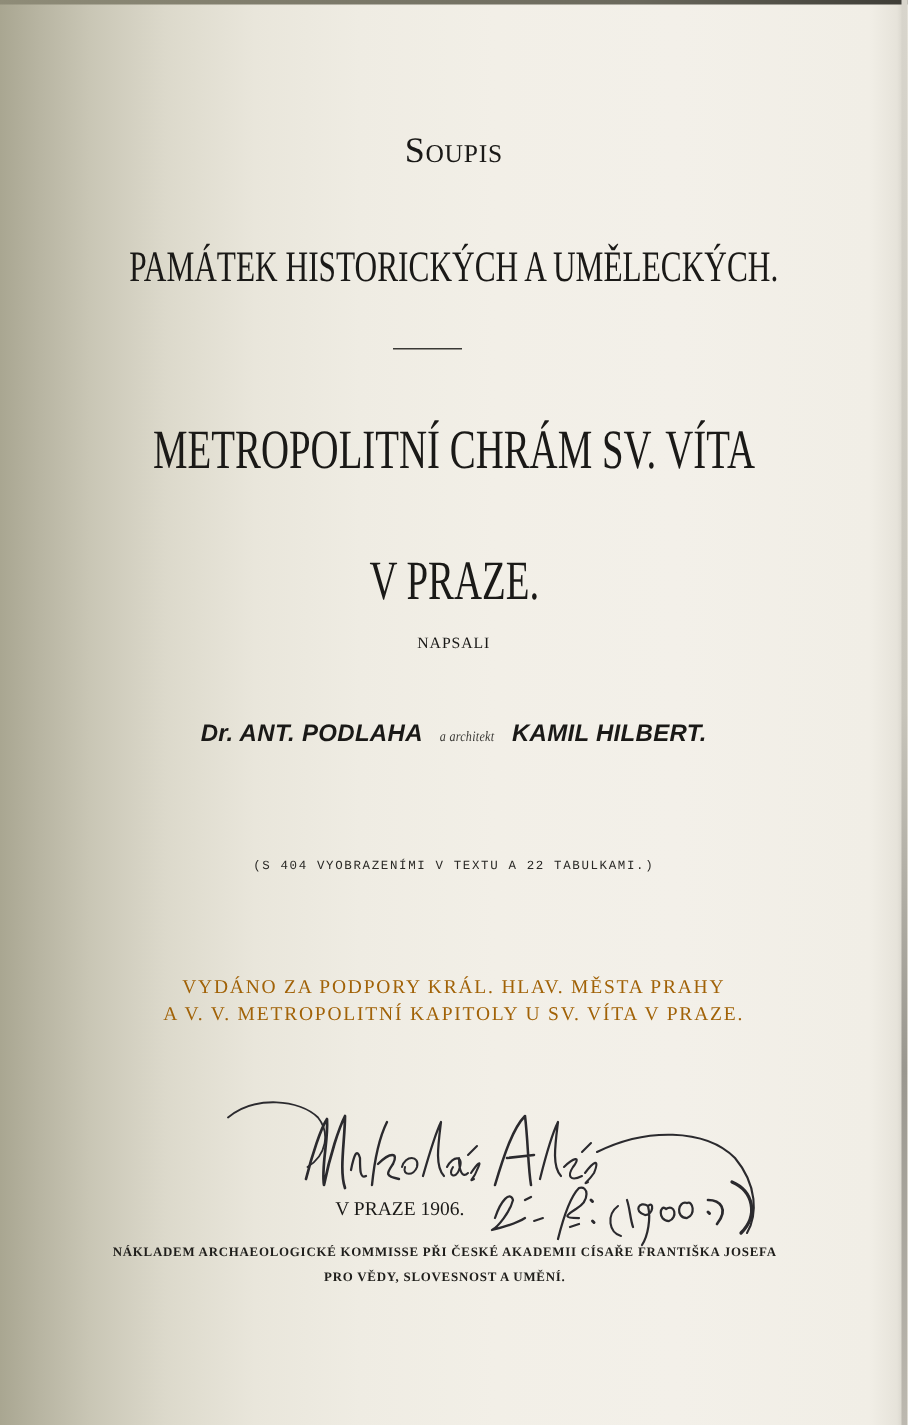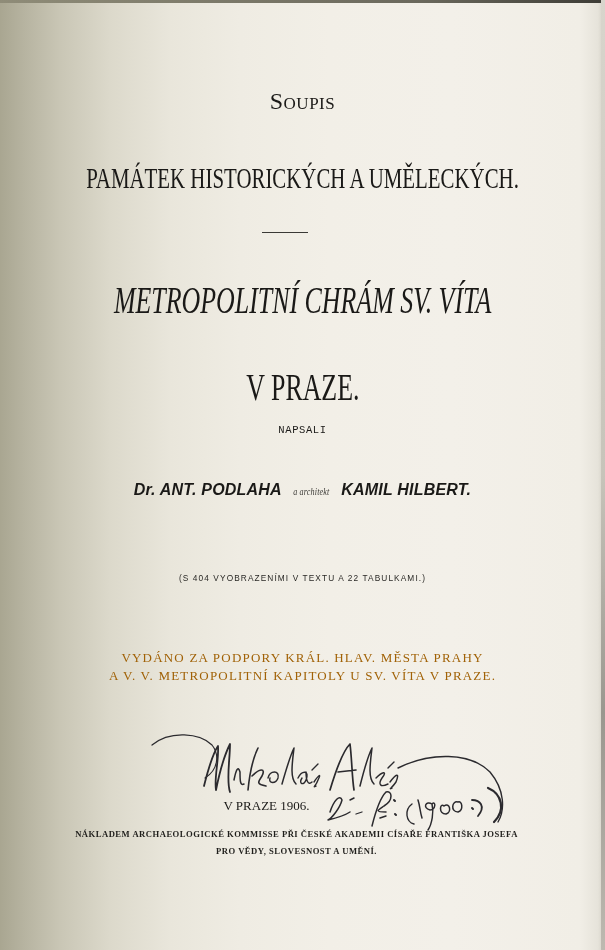--- a/index.html
+++ b/index.html
@@ -35,39 +35,39 @@
     font-family: "Liberation Serif", serif;
   }
   .series {
     top: 162px; font-size: 29px; left: 0;
   }
   .series span { display: inline-block; transform: scaleX(0.72); }
   .rule {
     position: absolute; left: 262px; top: 232px; width: 46px; height: 1px;
     background: #3a3935;
   }
-  .title1 { top: 279px; font-size: 37px; font-style: italic; }
+  .title1 { top: 279px; font-size: 37px; }
   .title1 span { display: inline-block; transform: scaleX(0.70); }
   .title2 { top: 366px; font-size: 37px; }
   .title2 span { display: inline-block; transform: scaleX(0.70); }
   .napsali {
-    top: 424px; font-size: 10.5px; font-family: Liberation Mono, monospace;
+    top: 424px; font-size: 10.5px; font-family: Liberation Serif, serif;
     letter-spacing: 0.6px;
   }
   .authors {
     top: 481px; font-size: 16px; font-family: "Liberation Sans", sans-serif; font-weight: bold;
     letter-spacing: 0.2px;
     font-style: italic;
   }
   .authors .small {
     font-family: "Liberation Serif", serif; font-weight: normal; font-size: 9.5px;
     color: #3a3935; margin: 0 4px; display: inline-block; transform: scaleX(0.85);
   }
   .illus {
-    top: 573px; font-size: 8.3px; font-family: Liberation Sans, sans-serif;
+    top: 573px; font-size: 8.3px; font-family: Liberation Mono, monospace;
     letter-spacing: 1.1px; color: #2a2926;
   }
   .support1, .support2 {
     font-size: 13px; font-family: "Liberation Serif", serif; letter-spacing: 1.2px; color: #a16207;
   }
   .support1 { top: 650px; }
   .support2 { top: 668px; text-align: center; }
   .place {
     top: 798px; font-size: 13px; font-family: "Liberation Serif", serif; left: -36px;
   }

